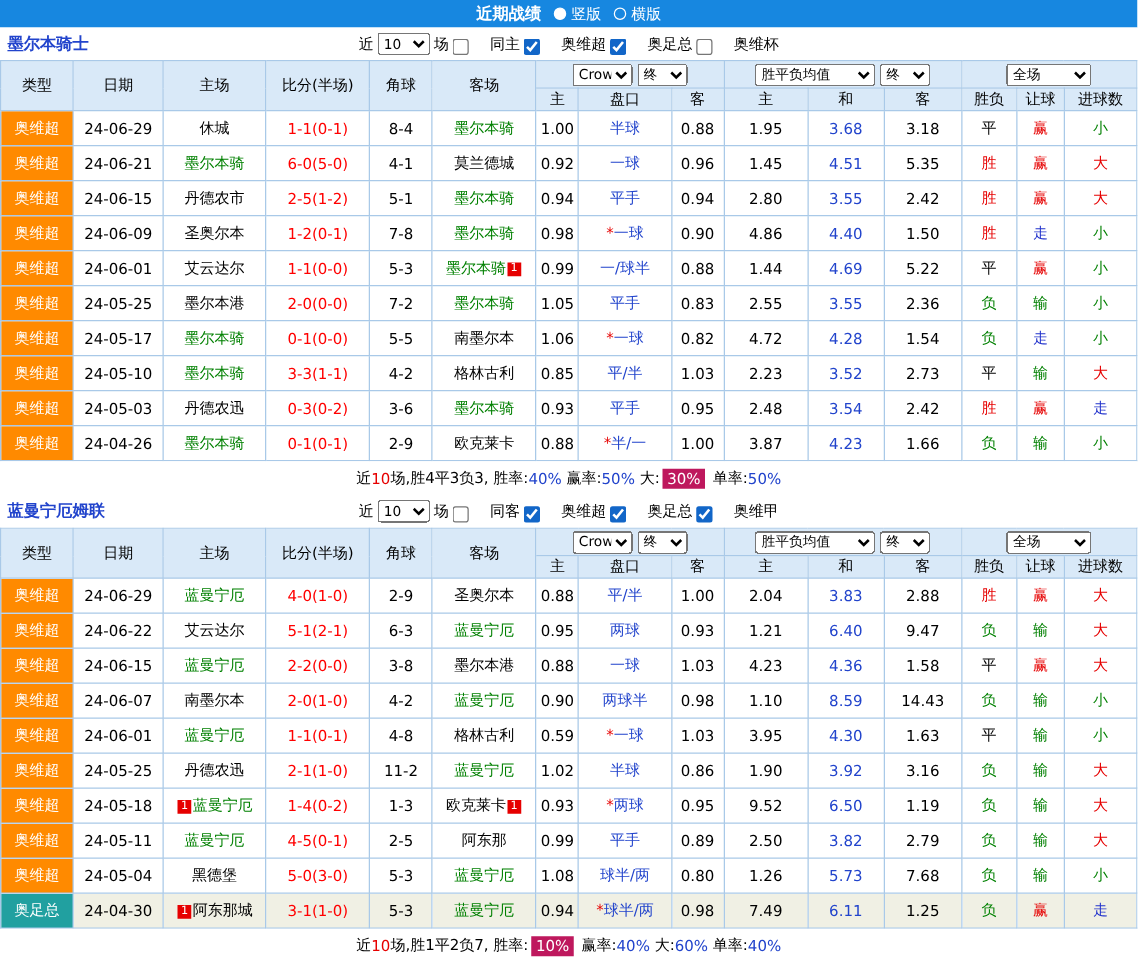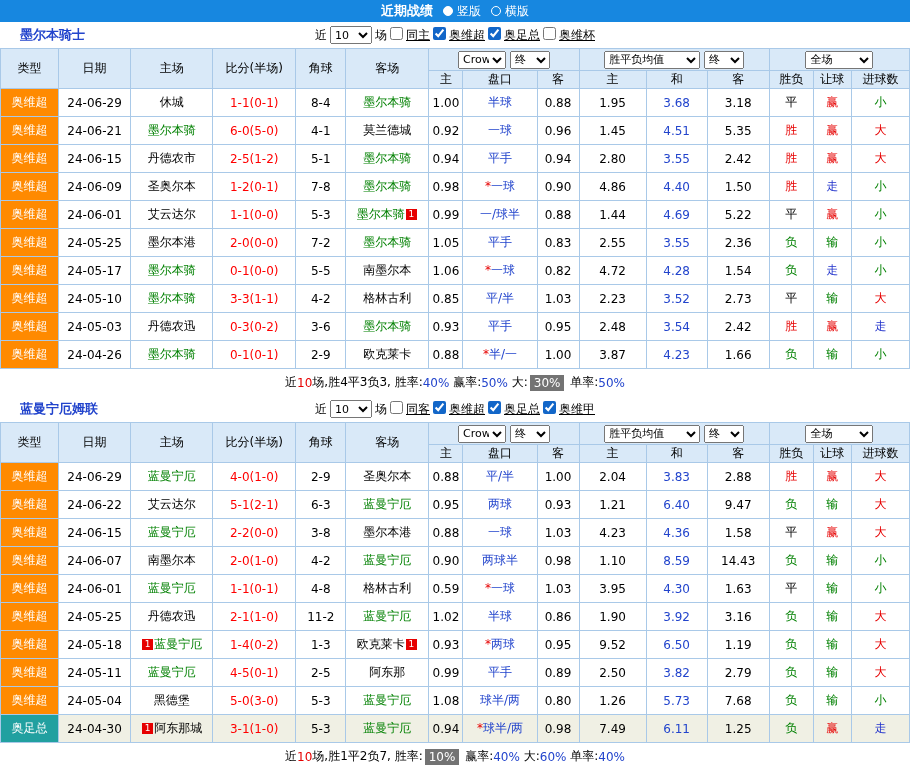--- a/index.html
+++ b/index.html
@@ -20,23 +20,23 @@
   .radio {
     width: 10px; height: 10px; border: 1px solid #fff; border-radius: 50%;
     display: inline-block; background: transparent;
   }
   .radio.on { background: #fff; }
   
   .section-header {
     position: relative; height: 26px; background: #fff;
     display: flex; align-items: center;
   }
-  .section-title { position: absolute; left: 20px; color: #2244CC; font-weight: bold; font-size: 13px; }
+  .section-title { position: absolute; left: 6px; color: #2244CC; font-weight: bold; font-size: 13px; }
   .controls { margin: 0 auto; display: flex; align-items: center; gap: 3px; }
-  .controls label.cb { display: flex; align-items: flex-start; gap: 3px; cursor: pointer; text-decoration: underline; }
+  .controls label.cb { display: flex; align-items: flex-end; gap: 17px; cursor: pointer; }
   .controls input[type="checkbox"] { width: 13px; height: 13px; accent-color: #1266C8; }
   select { font-size: 11px; height: 18px; font-family: "DejaVu Sans", "Liberation Sans", sans-serif; }
   .sel-count { width: 42px; }
   .sel-company { width: 48px; }
   .sel-state { width: 40px; }
   .sel-europe { width: 96px; }
   .sel-scope { width: 68px; }
   
   table { width: 910px; border-collapse: collapse; table-layout: fixed; border: 1px solid #A9C9E8; }
   th, td {
@@ -65,21 +65,21 @@
   td.res.b { color: #2233CC; }
   td.res.k { color: #000; }
   
   .section-footer {
     height: 27px; display: flex; align-items: center; justify-content: center;
     background: #fff;
   }
   .seg { white-space: pre; }
   .seg.blue { color: #2244CC; }
   .seg.red { color: #E60000; }
-  .seg.hl { background: #737373; color: #fff; padding: 1px 4px; margin: 0 2px; }
+  .seg.hl { background: #be185d; color: #fff; padding: 1px 4px; margin: 0 2px; }
 </style>
 </head>
 <body>
 
 <div class="topbar">
   <span class="title">近期战绩</span>
   <span class="opt">
     <span class="radio on"></span>
     <span>竖版</span>
   </span>

